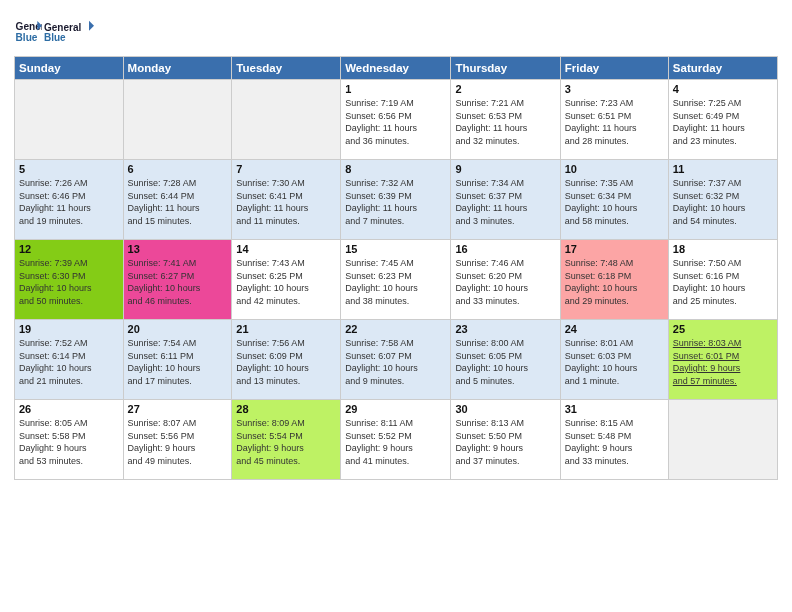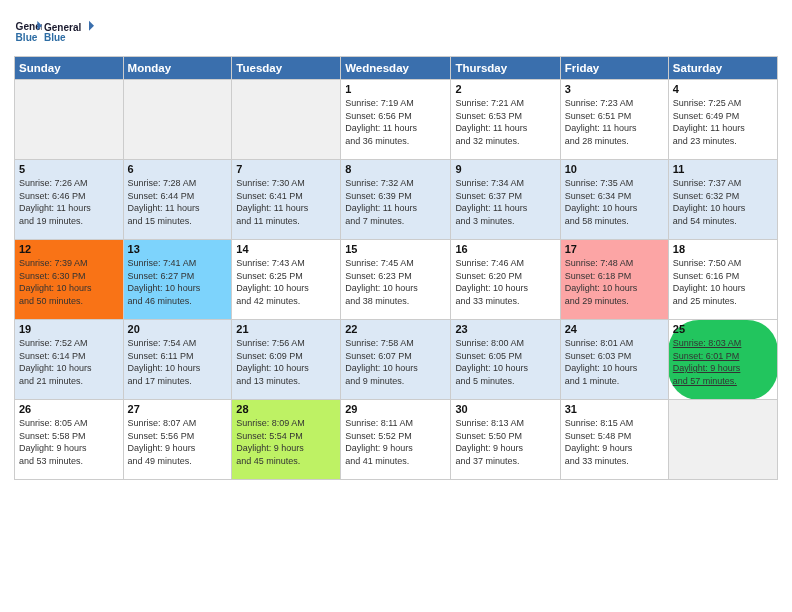--- a/index.html
+++ b/index.html
@@ -204,28 +204,28 @@
           </td>
           <td style="background: rgb(220, 232, 245);">
             <div class="day-num">11</div>
             <div class="day-info" style="white-space: pre-line;">Sunrise: 7:37 AM
 Sunset: 6:32 PM
 Daylight: 10 hours
 and 54 minutes.</div>
           </td>
         </tr>
         <tr>
-          <td style="background: #f97316;">
+          <td style="background: #84cc16;">
             <div class="day-num">12</div>
             <div class="day-info" style="white-space: pre-line;">Sunrise: 7:39 AM
 Sunset: 6:30 PM
 Daylight: 10 hours
 and 50 minutes.</div>
           </td>
-          <td style="background: #7dd3fc;">
+          <td style="background: #ec4899;">
             <div class="day-num">13</div>
             <div class="day-info" style="white-space: pre-line;">Sunrise: 7:41 AM
 Sunset: 6:27 PM
 Daylight: 10 hours
 and 46 minutes.</div>
           </td>
           <td style="background: rgb(255, 255, 255);">
             <div class="day-num">14</div>
             <div class="day-info" style="white-space: pre-line;">Sunrise: 7:43 AM
 Sunset: 6:25 PM
@@ -297,21 +297,21 @@
 Daylight: 10 hours
 and 5 minutes.</div>
           </td>
           <td style="background: rgb(220, 232, 245);">
             <div class="day-num">24</div>
             <div class="day-info" style="white-space: pre-line;">Sunrise: 8:01 AM
 Sunset: 6:03 PM
 Daylight: 10 hours
 and 1 minute.</div>
           </td>
-          <td style="background: #22c55e; border-radius: 31px;">
+          <td style="background: #bef264;">
             <div class="day-num">25</div>
             <div class="day-info" style="white-space: pre-line; text-decoration: underline;">Sunrise: 8:03 AM
 Sunset: 6:01 PM
 Daylight: 9 hours
 and 57 minutes.</div>
           </td>
         </tr>
         <tr>
           <td style="background: rgb(255, 255, 255);">
             <div class="day-num">26</div>

